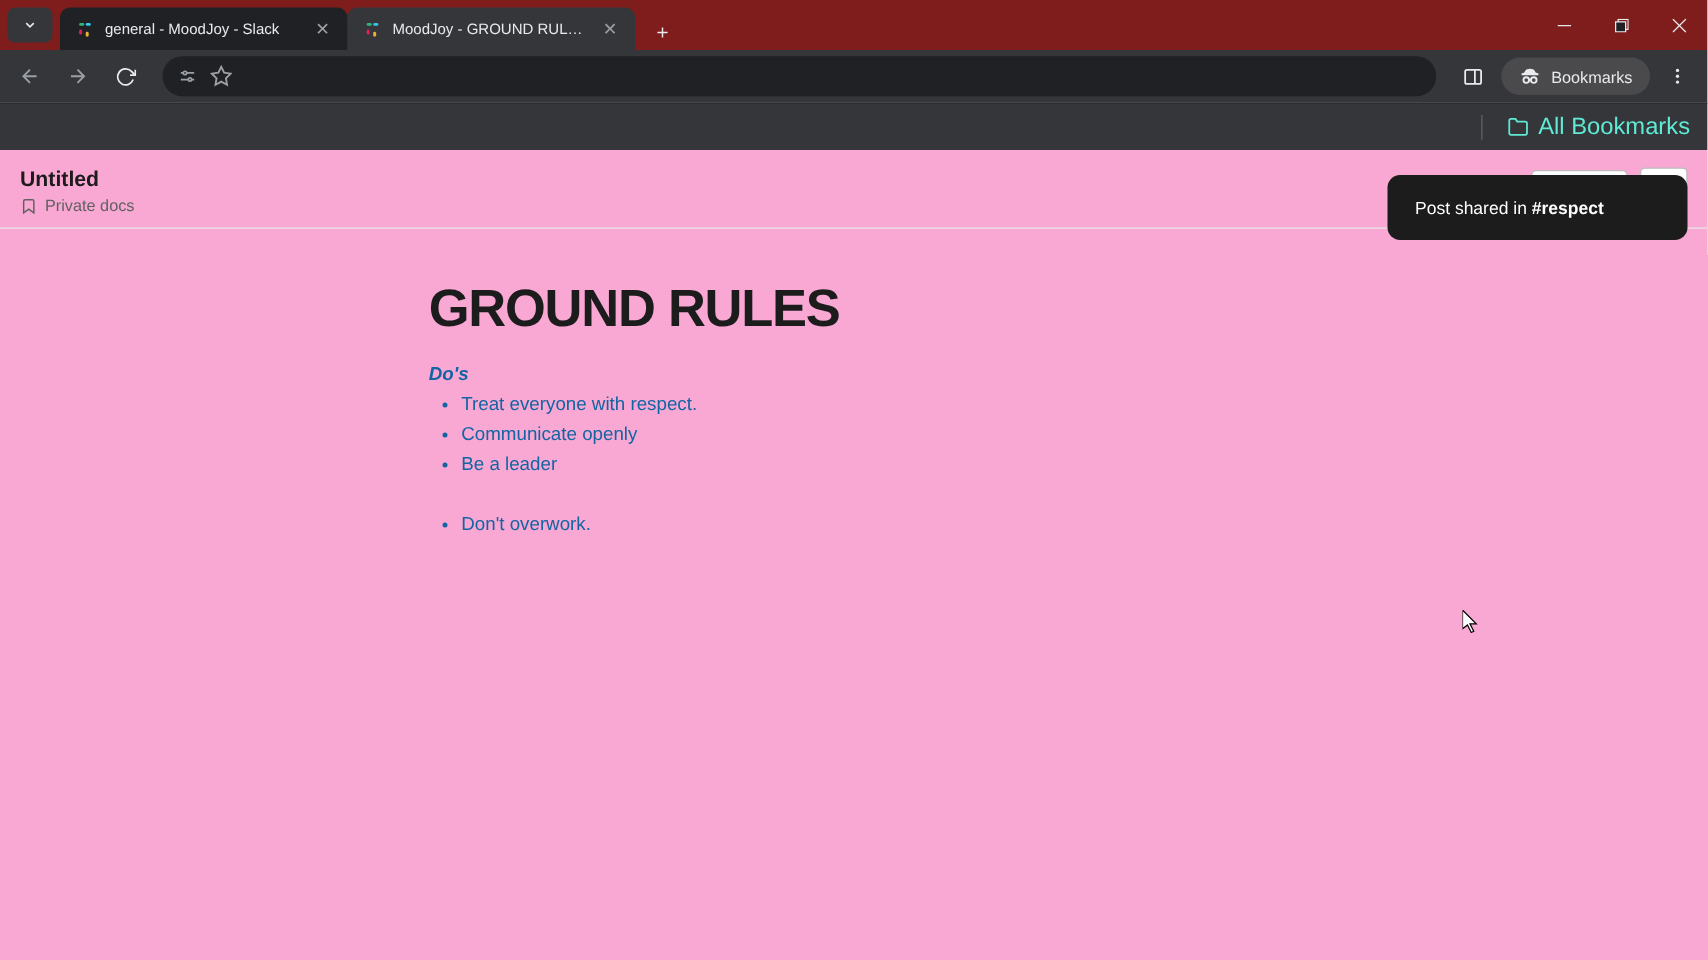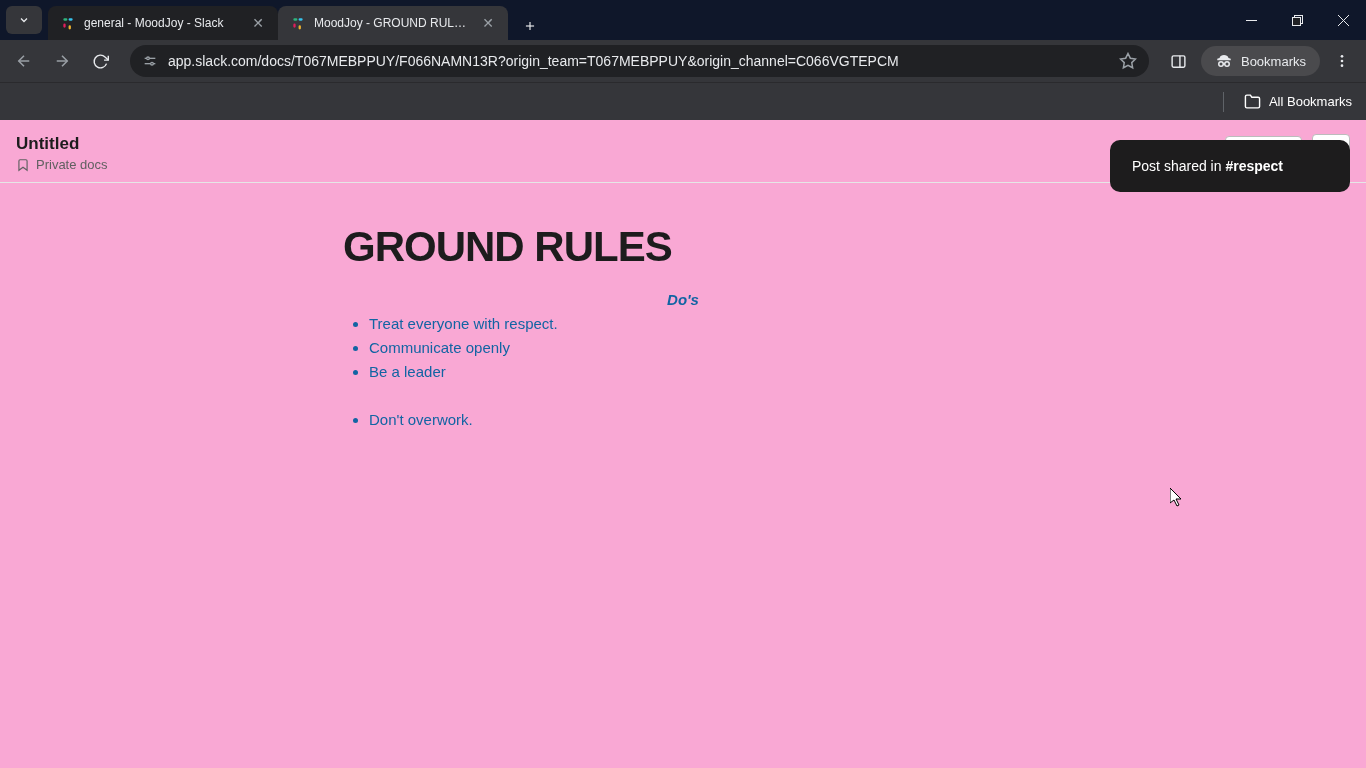--- a/index.html
+++ b/index.html
@@ -1,19 +1,19 @@
 <!DOCTYPE html>
 <html><head>
   <meta charset="utf-8">
   <style>
     * { margin: 0; padding: 0; box-sizing: border-box; }
     body { font-family: -apple-system, BlinkMacSystemFont, "Segoe UI", Helvetica, Arial, sans-serif; overflow: hidden; width: 1366px; height: 768px; }
     
     
-    .titlebar { background: #0f172a; height: 40px; display: flex; align-items: center; justify-content: center; }
+    .titlebar { background: #7f1d1d; height: 40px; display: flex; align-items: center; justify-content: center; }
     .tab-dropdown { width: 36px; height: 28px; border-radius: 6px; background: #35363a; margin: 0 6px; display: flex; align-items: center; justify-content: center; color: #e8eaed; }
     .tabs { display: flex; align-items: flex-end; height: 100%; flex: 1; }
     .tab { display: flex; align-items: center; gap: 8px; padding: 0 12px; height: 34px; color: #e8eaed; font-size: 12px; border-radius: 8px 8px 0 0; width: 230px; position: relative; }
     .tab.inactive { background: #202124; }
     .tab.active { background: #35363a; }
     .tab-favicon { width: 16px; height: 16px; display: flex; align-items: center; justify-content: center; }
     .tab-title { flex: 1; white-space: nowrap; overflow: hidden; text-overflow: ellipsis; }
     .tab-close { width: 16px; height: 16px; display: flex; align-items: center; justify-content: center; color: #9aa0a6; font-size: 14px; border-radius: 50%; }
     .new-tab { width: 28px; height: 28px; border-radius: 50%; display: flex; align-items: center; justify-content: center; color: #e8eaed; margin-left: 8px; }
     .window-controls { display: flex; margin-left: auto; height: 100%; }
@@ -24,36 +24,36 @@
     .nav-btn.enabled { color: #e8eaed; }
     .omnibox { flex: 1; background: #202124; border-radius: 20px; height: 32px; display: flex; align-items: center; padding: 0 12px; gap: 10px; color: #e8eaed; font-size: 14px; margin: 0 8px; }
     .omnibox-icon { color: #9aa0a6; display: flex; }
     .url-text { flex: 1; white-space: nowrap; overflow: hidden; }
     .star-icon { color: #9aa0a6; display: flex; }
     .toolbar-right { display: flex; align-items: center; gap: 6px; }
     .incognito-badge { display: flex; align-items: center; gap: 8px; background: #4a4a4d; border-radius: 18px; padding: 6px 14px; color: #e8eaed; font-size: 13px; }
     
     .bookmarks-bar { background: #35363a; height: 38px; display: flex; align-items: center; justify-content: flex-end; padding: 0 14px; border-top: 1px solid #2a2a2d; }
     .bookmarks-sep { width: 1px; height: 20px; background: #5f6368; margin-right: 20px; }
-    .all-bookmarks { display: flex; align-items: center; gap: 8px; color: #ffffff; font-size: 13px; }
+    .all-bookmarks { display: flex; align-items: center; gap: 8px; color: #5eead4; font-size: 19px; }
     
     
     .page { background: #f9a8d4; height: calc(768px - 40px - 42px - 38px); overflow: auto; position: relative; }
     .doc-header { display: flex; align-items: center; justify-content: space-between; padding: 14px 16px 10px; border-bottom: 1px solid #e6e6e6; }
     .doc-header-left { display: flex; flex-direction: column; gap: 3px; }
     .doc-title { font-size: 17px; font-weight: 700; color: #1d1c1d; }
     .doc-meta { display: flex; align-items: center; gap: 6px; color: #616061; font-size: 13px; }
     .doc-actions { display: flex; align-items: center; gap: 10px; }
     .share-btn { border: 1px solid #bcbcbc; background: #fff; border-radius: 4px; padding: 8px 18px; font-size: 14px; font-weight: 600; color: #1d1c1d; cursor: pointer; }
     .more-btn { border: 1px solid #bcbcbc; background: #fff; border-radius: 4px; width: 38px; height: 38px; display: flex; align-items: center; justify-content: center; font-size: 18px; color: #1d1c1d; cursor: pointer; letter-spacing: 2px; }
     
     .content { max-width: 720px; margin: 0 auto; padding: 40px 20px; }
     .heading { font-size: 42px; font-weight: 900; color: #1d1c1d; letter-spacing: -1px; margin-bottom: 20px; font-family: "Segoe UI", Helvetica, sans-serif; }
     .subtitle { font-style: italic; color: #1264a3; font-size: 15px; margin-bottom: 28px; display: flex; align-items: center; gap: 2px; }
-    .section-h { font-style: italic; font-weight: 700; color: #1264a3; font-size: 15px; margin-bottom: 4px; text-align: center; }
+    .section-h { font-style: italic; font-weight: 700; color: #1264a3; font-size: 15px; margin-bottom: 4px; }
     .section-h.spellerr { text-decoration: underline wavy #e01e5a; text-decoration-thickness: 1px; text-underline-offset: 2px; display: inline-block; }
     ul.rules { list-style: disc; padding-left: 26px; margin-bottom: 24px; }
     ul.rules li { color: #1264a3; font-size: 15px; line-height: 1.6; }
     
     .toast { position: absolute; top: 20px; right: 16px; background: #1d1c1d; color: #fff; padding: 18px 22px; border-radius: 10px; font-size: 14px; min-width: 240px; }
     .toast strong { font-weight: 700; }
     
     .cursor { position: absolute; top: 368px; left: 1170px; pointer-events: none; }
     
     svg { display: block; }
@@ -141,21 +141,20 @@
   </div>
   <div class="omnibox">
     <span class="omnibox-icon">
       <svg width="16" height="16" viewBox="0 0 24 24" fill="none" stroke="currentColor" stroke-width="2">
           <line x1="4" y1="8" x2="20" y2="8"></line>
           <line x1="4" y1="16" x2="20" y2="16"></line>
           <circle cx="9" cy="8" r="2" fill="#202124"></circle>
           <circle cx="15" cy="16" r="2" fill="#202124"></circle>
         </svg>
     </span>
-    <span class="url-text">app.slack.com/docs/T067MEBPPUY/F066NAMN13R?origin_team=T067MEBPPUY&amp;origin_channel=C066VGTEPCM</span>
     <span class="star-icon">
       <svg width="18" height="18" viewBox="0 0 24 24" fill="none" stroke="currentColor" stroke-width="2">
           <polygon points="12 2 15.09 8.26 22 9.27 17 14.14 18.18 21.02 12 17.77 5.82 21.02 7 14.14 2 9.27 8.91 8.26 12 2"></polygon>
         </svg>
     </span>
   </div>
   <div class="toolbar-right">
     <div class="nav-btn enabled">
       <svg width="17" height="17" viewBox="0 0 24 24" fill="none" stroke="currentColor" stroke-width="2">
           <rect x="3" y="4" width="18" height="16" rx="2"></rect>

